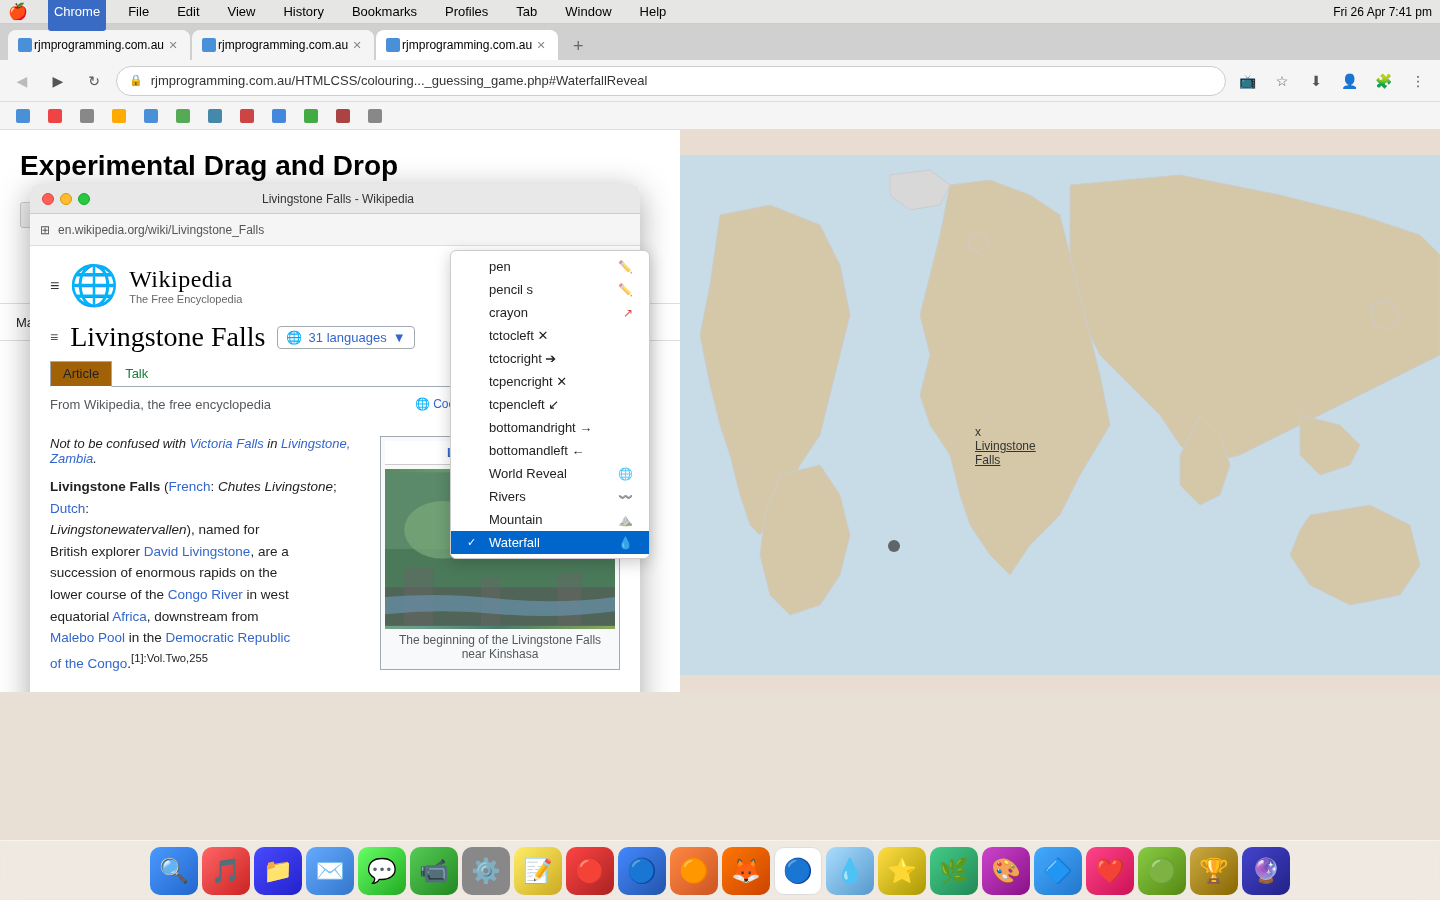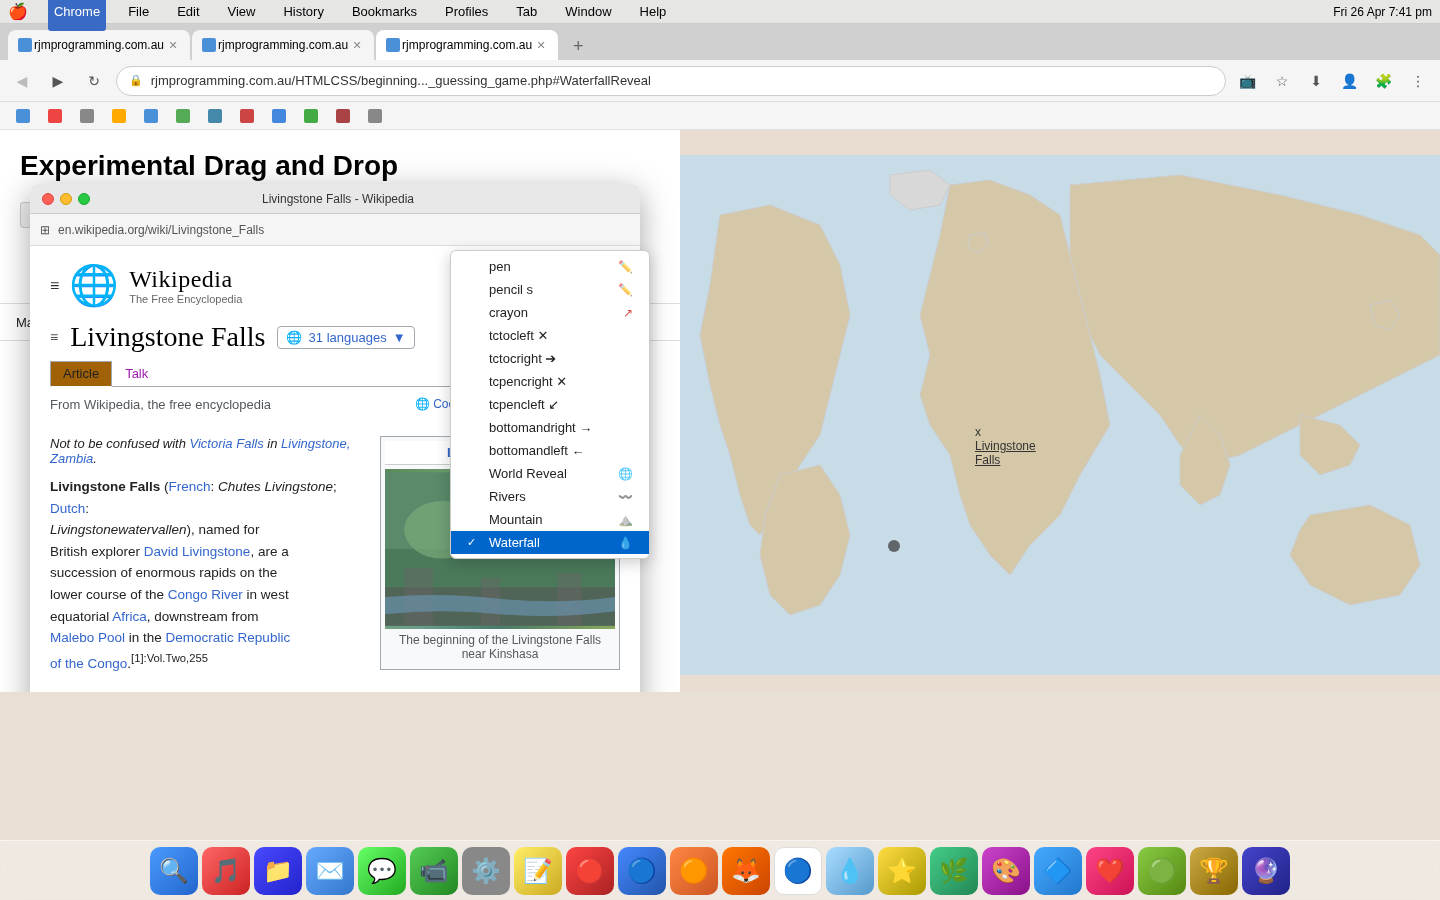--- a/index.html
+++ b/index.html
@@ -448,21 +448,21 @@
     }
     .wiki-tabs {
       display: flex;
       border-bottom: 1px solid #a2a9b1;
       margin-bottom: 10px;
       gap: 0;
     }
     .wiki-tab {
       padding: 4px 12px;
       font-size: 13px;
-      color: #a21caf;
+      color: #15803d;
       cursor: pointer;
       border: 1px solid transparent;
     }
     .wiki-tab.active {
       color: #202122;
       border: 1px solid #a2a9b1;
       border-bottom: 1px solid white;
       margin-bottom: -1px;
       background: #a16207;
     }
@@ -656,21 +656,21 @@
   </div>
   <div class="tab-add">+</div>
 </div>
 
 <div class="browser-toolbar">
   <div class="toolbar-nav-btn disabled">◀</div>
   <div class="toolbar-nav-btn">▶</div>
   <div class="toolbar-nav-btn">↻</div>
   <div class="toolbar-address-bar">
     <span class="address-lock">🔒</span>
-    <span class="address-text">rjmprogramming.com.au/HTMLCSS/beginning..._guessing_game.php#WaterfallReveal</span>
+    <span class="address-text">rjmprogramming.com.au/HTMLCSS/colouring..._guessing_game.php#WaterfallReveal</span>
   </div>
   <div class="toolbar-icons">
     <div class="toolbar-icon-btn">📺</div>
     <div class="toolbar-icon-btn">☆</div>
     <div class="toolbar-icon-btn">⬇</div>
     <div class="toolbar-icon-btn">👤</div>
     <div class="toolbar-icon-btn">🧩</div>
     <div class="toolbar-icon-btn">⋮</div>
   </div>
 </div>

